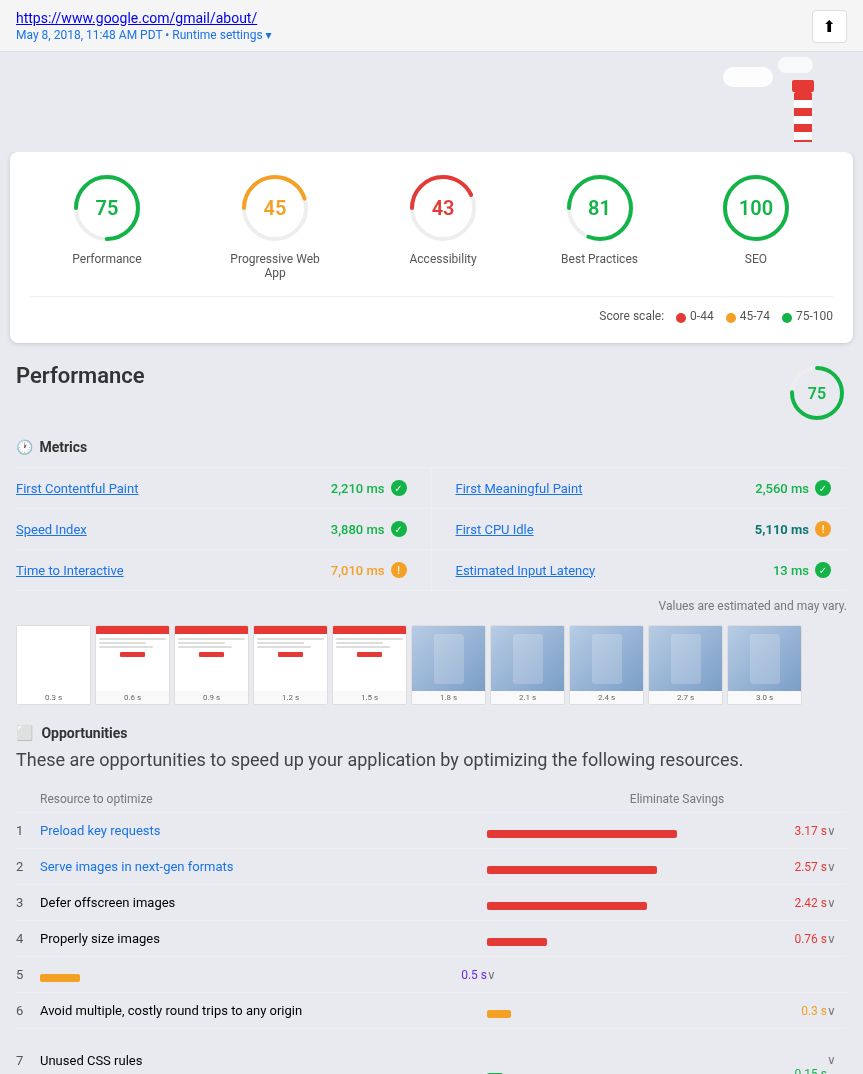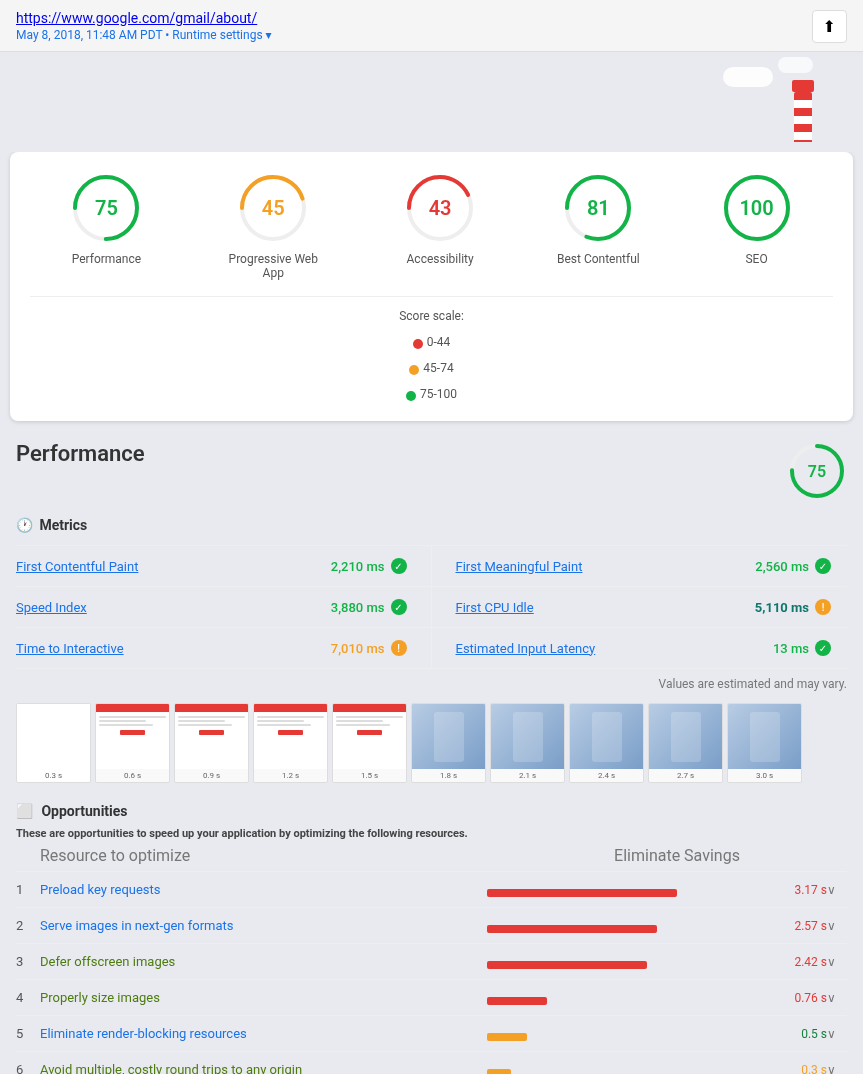--- a/index.html
+++ b/index.html
@@ -143,21 +143,20 @@
 
     .score-scale {
       display: flex;
       justify-content: flex-end;
       align-items: center;
       gap: 12px;
       font-size: 12px;
       color: #555;
       border-top: 1px solid #eee;
       padding-top: 12px;
-      flex-direction: column;
     }
     .scale-item {
       display: flex;
       align-items: flex-end;
       gap: 4px;
     }
     .scale-dot {
       width: 10px;
       height: 10px;
       border-radius: 50%;
@@ -300,30 +299,30 @@
       margin-bottom: 8px;
     }
     .section-icon {
       font-size: 14px;
     }
     .section-title {
       font-weight: 700;
       font-size: 14px;
     }
     .section-desc {
-      font-size: 11px;
+      font-size: 18px;
       color: #444;
-      font-weight: bold;
+      margin-bottom: 16px;
     }
     .opps-table-header {
       display: grid;
       grid-template-columns: 1fr 340px;
       padding: 6px 0;
       border-bottom: 1px solid #eee;
-      font-size: 16px;
+      font-size: 12px;
       color: #777;
     }
     .opps-table-header .col-resource {
       padding-left: 24px;
     }
     .opps-table-header .col-savings {
       text-align: center;
     }
     .opp-row {
       display: grid;
@@ -335,21 +334,21 @@
     }
     .opp-num {
       font-size: 13px;
       color: #555;
     }
     .opp-name {
       font-size: 13px;
       color: #1a73e8;
     }
     .opp-name.plain {
-      color: #4d7c0f;
+      color: #000000;
     }
     .opp-savings {
       display: flex;
       align-items: flex-end;
       gap: 8px;
     }
     .opp-bar-container {
       flex: 1;
     }
     .opp-bar {
@@ -434,21 +433,21 @@
       <div class="score-item">
     <div class="score-circle">
       
     <svg width="72" height="72">
       <circle class="bg-circle" cx="36" cy="36" r="31" fill="none" stroke="#eee" stroke-width="4"></circle>
       <circle class="value-circle" cx="36" cy="36" r="31" fill="none" stroke="#12b347" stroke-width="4" stroke-dasharray="194.77874452256717" stroke-dashoffset="37.00796145928774" stroke-linecap="round" transform="rotate(-90 36 36)"></circle>
     </svg>
   
       <span class="score-number" style="color:#12b347">81</span>
     </div>
-    <span class="score-label">Best Contentful</span>
+    <span class="score-label">Best Practices</span>
   </div>
       <div class="score-item">
     <div class="score-circle">
       
     <svg width="72" height="72">
       <circle class="bg-circle" cx="36" cy="36" r="31" fill="none" stroke="#eee" stroke-width="4"></circle>
       <circle class="value-circle" cx="36" cy="36" r="31" fill="none" stroke="#12b347" stroke-width="4" stroke-dasharray="194.77874452256717" stroke-dashoffset="0" stroke-linecap="round" transform="rotate(-90 36 36)"></circle>
     </svg>
   
       <span class="score-number" style="color:#12b347">100</span>
@@ -681,26 +680,25 @@
     <div class="opp-savings">
       <div class="opp-bar-container">
         <div class="opp-bar" style="width:60px;background:#e53935;"></div>
       </div>
       <span class="opp-value" style="color:#e53935;">0.76 s</span>
     </div>
     <span class="chevron-icon">∨</span>
   </div>
         <div class="opp-row">
     <span class="opp-num">5</span>
-    <span class="opp-name ">Eliminate render-blocking resources</span>
     <div class="opp-savings">
       <div class="opp-bar-container">
         <div class="opp-bar" style="width:40px;background:#f4a025;"></div>
       </div>
-      <span class="opp-value" style="color:#15803d;">0.5 s</span>
+      <span class="opp-value" style="color:#6d28d9;">0.5 s</span>
     </div>
     <span class="chevron-icon">∨</span>
   </div>
         <div class="opp-row">
     <span class="opp-num">6</span>
     <span class="opp-name plain">Avoid multiple, costly round trips to any origin</span>
     <div class="opp-savings">
       <div class="opp-bar-container">
         <div class="opp-bar" style="width:24px;background:#f4a025;"></div>
       </div>

